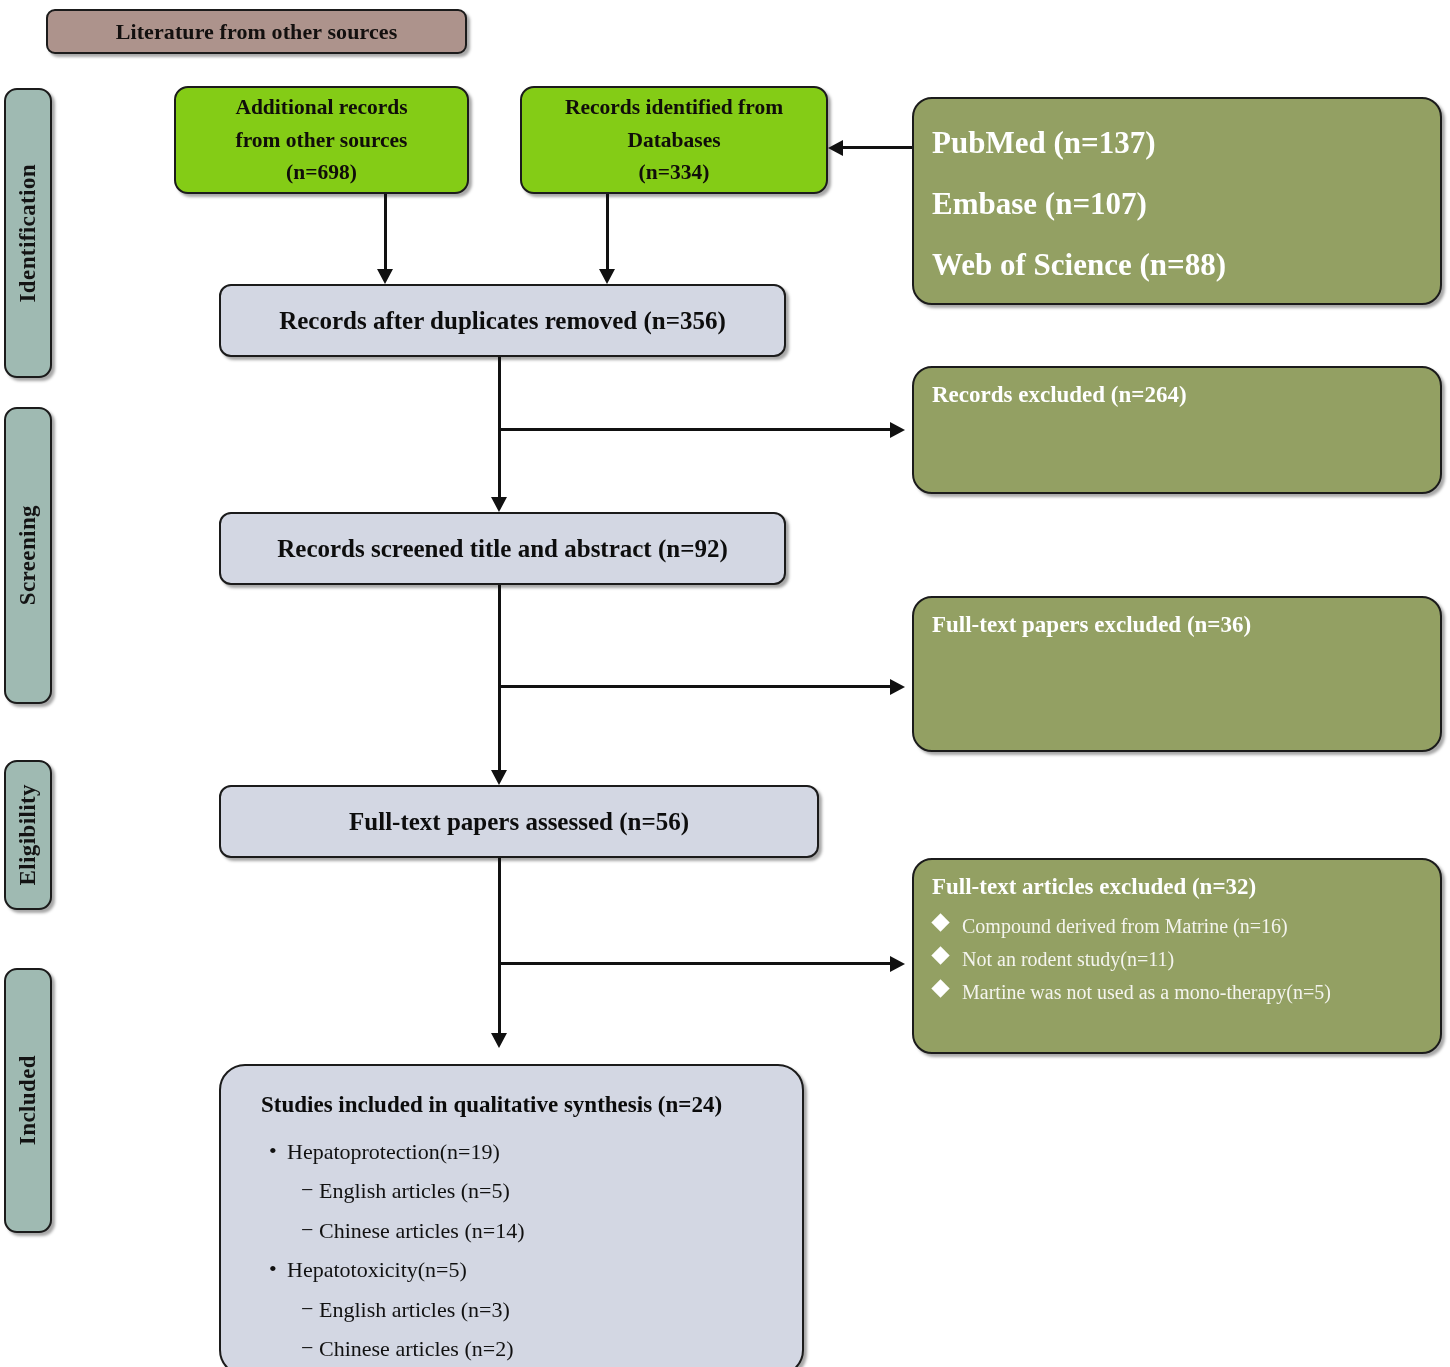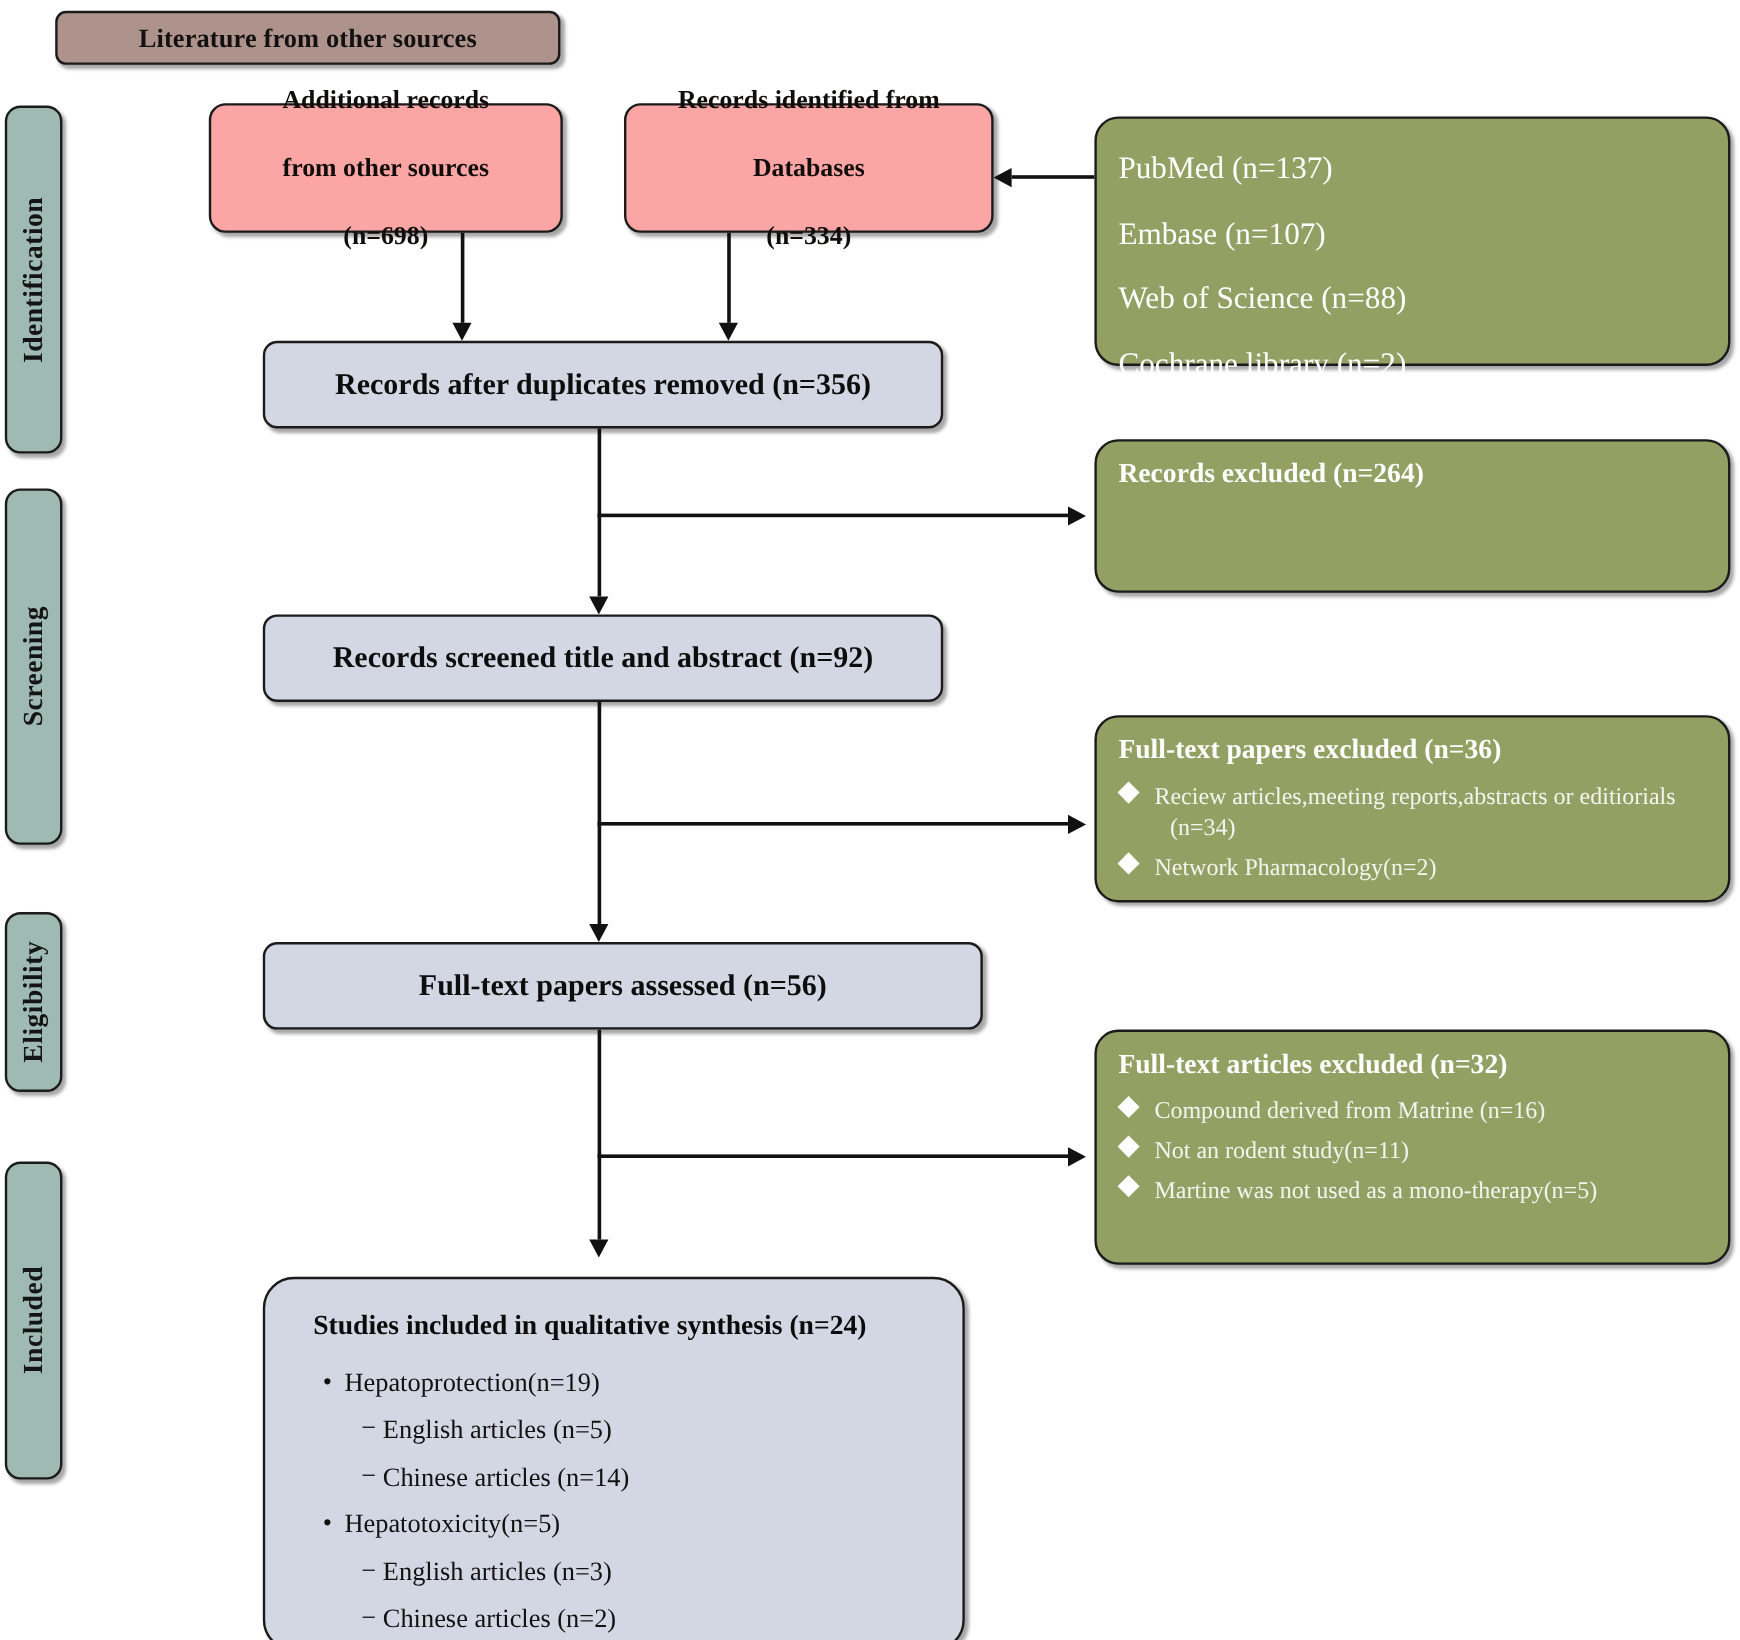--- a/index.html
+++ b/index.html
@@ -39,30 +39,29 @@
   .stage-tab .vtxt{
     writing-mode:vertical-rl;
     transform:rotate(180deg);
     font-weight:bold;
     font-size:23px;
     color:#141414;
     letter-spacing:.4px;
     white-space:nowrap;
   }
   .cream{
-    background:#fca5a5;
+    background:#84cc16;
     border-radius:14px;
     align-items:center;
     text-align:left;
     font-weight:bold;
     font-size:21.5px;
     color:#100d0a;
     line-height:1.52;
     padding:6px 10px;
-    gap:24px;
   }
   .grey{
     background:#d3d7e3;
     border-radius:12px;
     font-weight:bold;
     font-size:25px;
     color:#0d0d0d;
     text-align:center;
     align-items:center;
     padding:4px 12px;
@@ -81,22 +80,22 @@
     margin-bottom:6px;
     white-space:nowrap;
   }
   .green .g-line{
     font-size:21.5px;
     color:#ffffff;
     line-height:1.25;
     white-space:nowrap;
   }
   .green.db .g-line{
-    font-weight:normal;
-    font-size:26px;
+    font-weight:bold;
+    font-size:31px;
     margin:11px 0;
   }
   .green ul{margin:0;padding:0;list-style:none;}
   .green li{
     font-size:20px;
     line-height:1.30;
     margin:7px 0;
     padding-left:30px;
     position:relative;
     color:#f4f4ee;
@@ -223,31 +222,20 @@
   </div>
 
   <div class="vline" style="left:498px;top:585px;height:185px;"></div>
   <div class="arrow-down" style="left:491px;top:770px;"></div>
 
   <div class="hline" style="left:498px;top:685px;width:392px;"></div>
   <div class="arrow-right" style="left:890px;top:679px;"></div>
 
   <div class="box green" style="left:912px;top:596px;width:530px;height:156px;">
     <div class="g-title">Full-text papers excluded (n=36)</div>
-    <ul>
-      <li>
-        <span class="dia"></span>
-        <span>Reciew articles,meeting reports,abstracts or editiorials</span>
-        <span class="wrap2">(n=34)</span>
-      </li>
-      <li>
-        <span class="dia"></span>
-        <span>Network Pharmacology(n=2)</span>
-      </li>
-    </ul>
   </div>
 
   <div class="box grey" style="left:219px;top:785px;width:600px;height:73px;">
     <span>Full-text papers assessed (n=56)</span>
   </div>
 
   <div class="vline" style="left:498px;top:858px;height:175px;"></div>
   <div class="arrow-down" style="left:491px;top:1033px;"></div>
 
   <div class="hline" style="left:498px;top:962px;width:392px;"></div>

